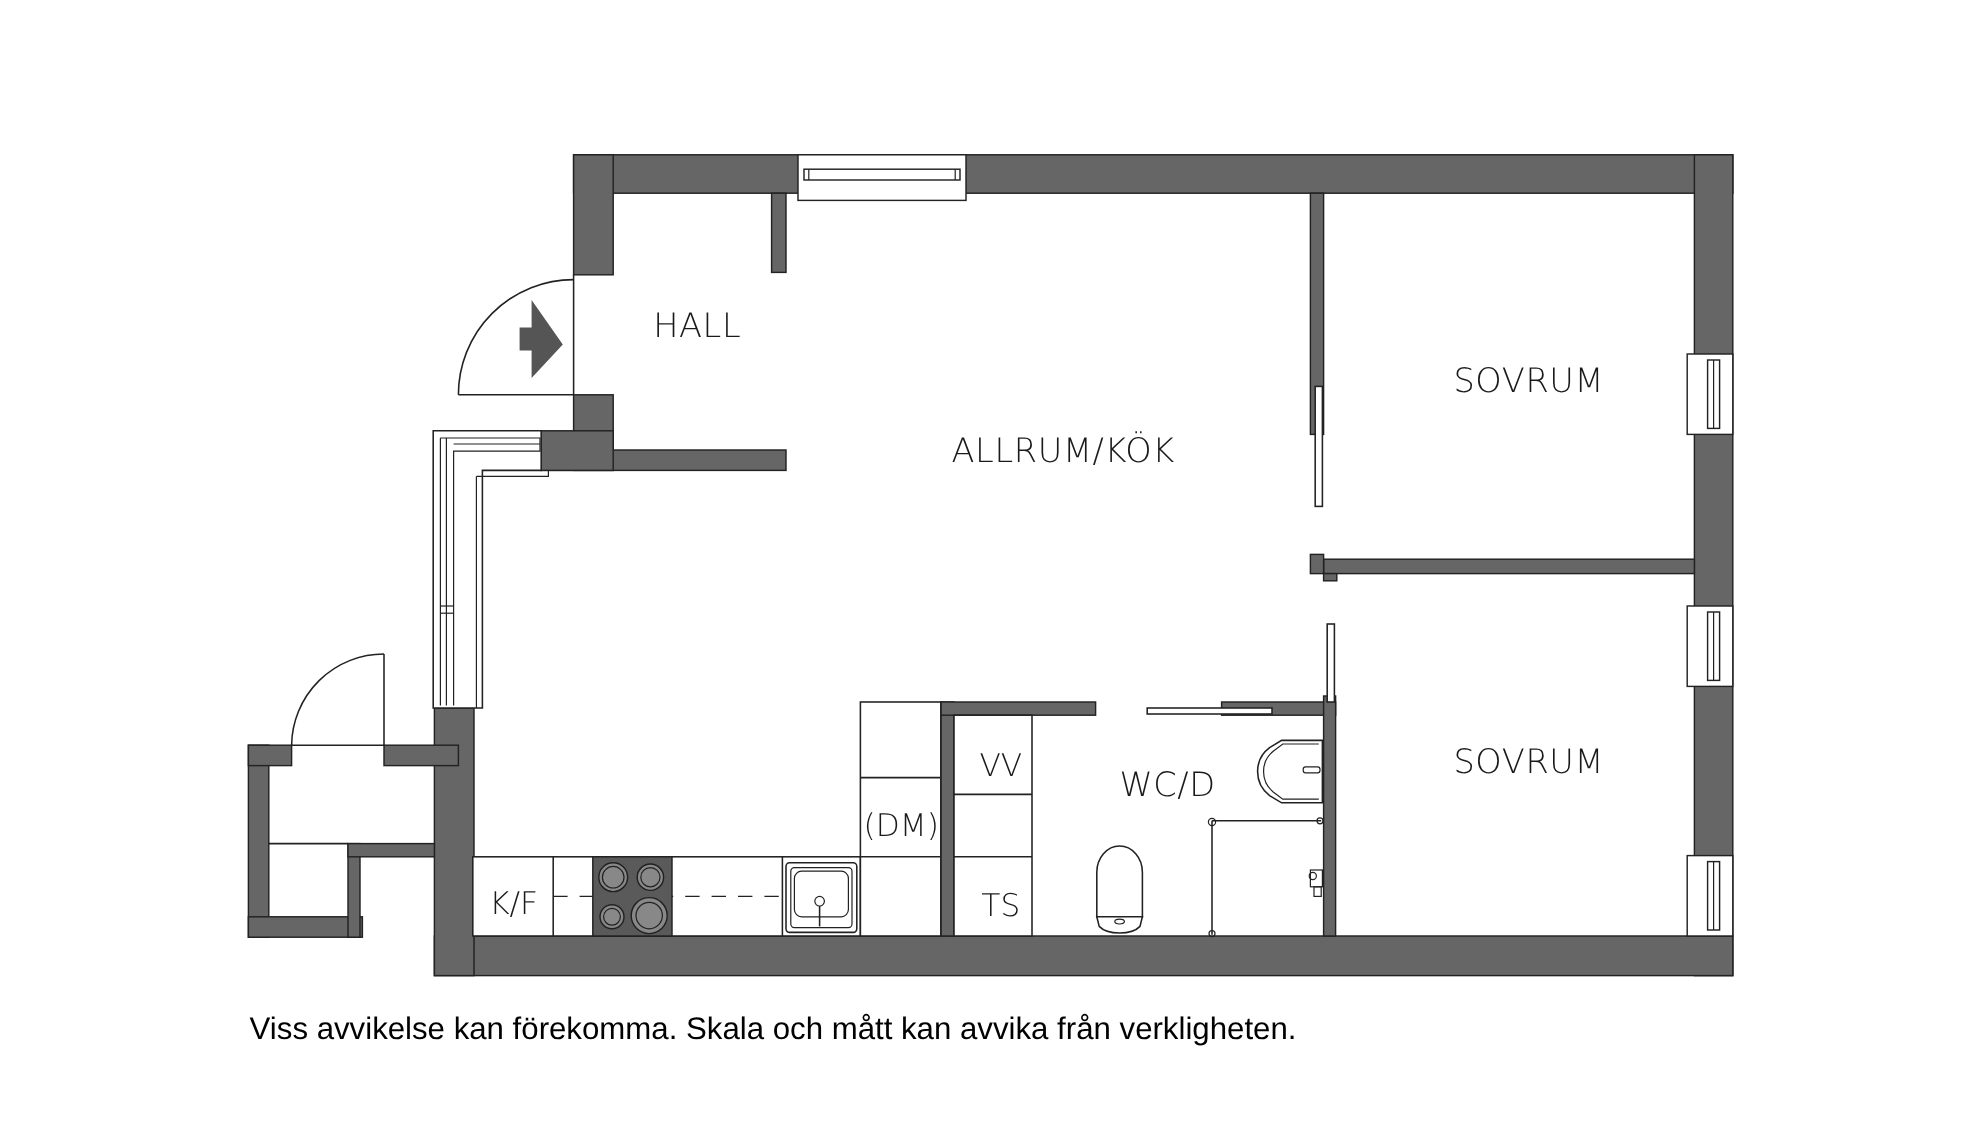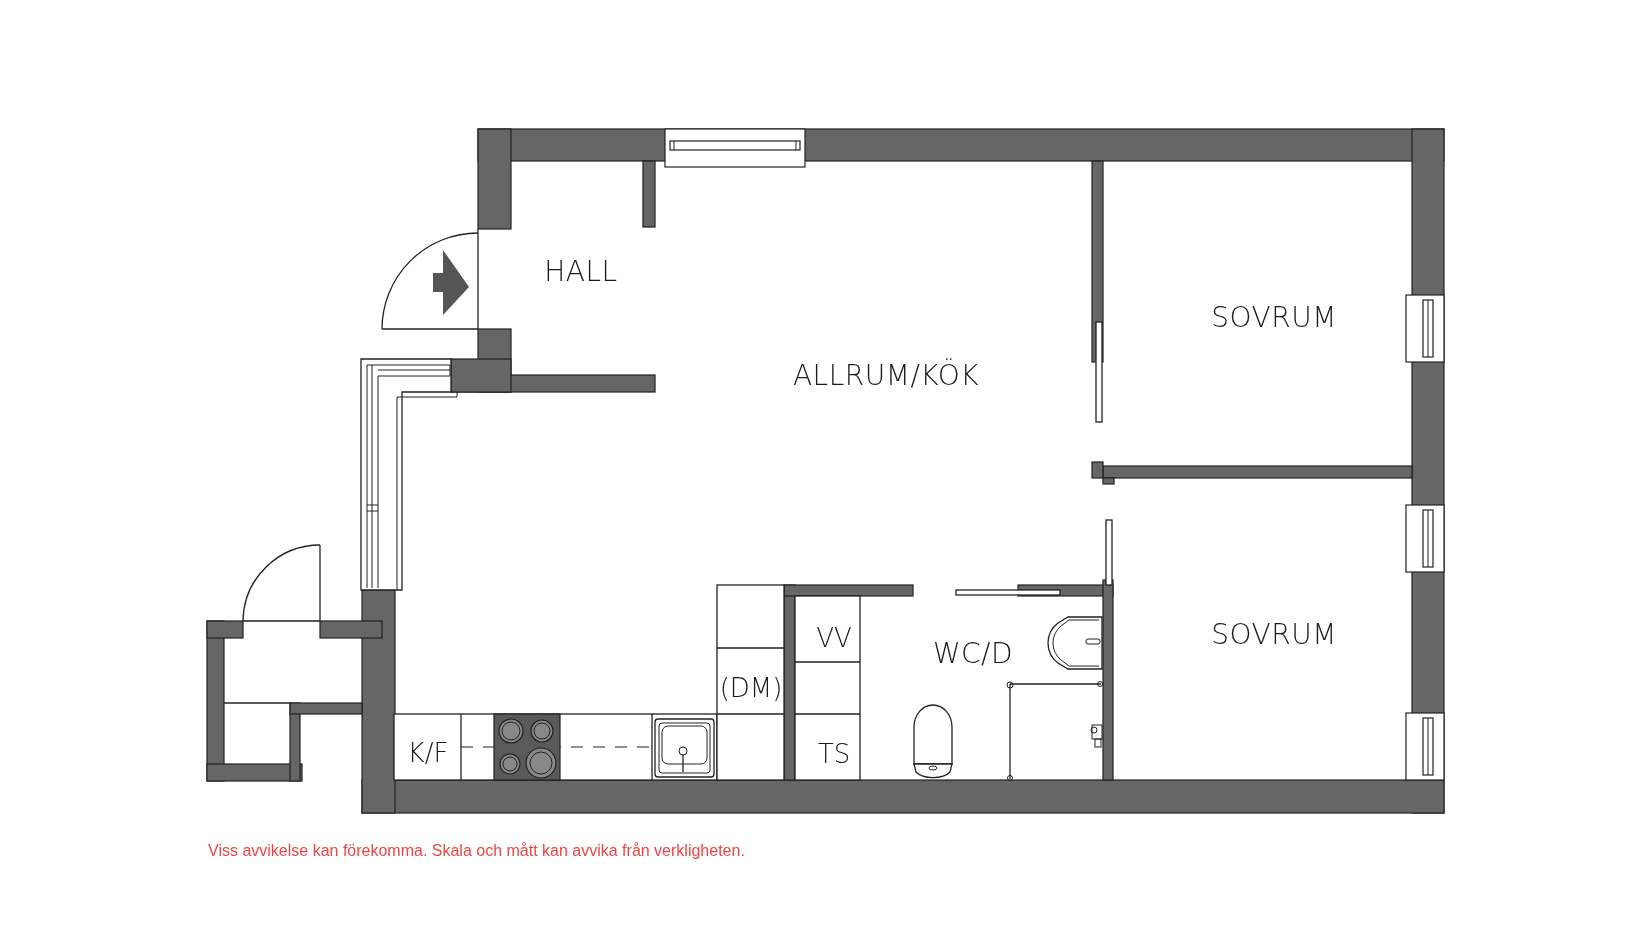--- a/index.html
+++ b/index.html
@@ -5,21 +5,21 @@
     html, body { margin: 0; padding: 0; background: #ffffff; }
     body { width: 1650px; height: 941px; position: relative; overflow: hidden; font-family: "Liberation Sans", sans-serif; }
     #plan { position: absolute; left: 0; top: 0; width: 1650px; height: 941px; }
     .wall { fill: #666666; stroke: #222222; stroke-width: 1.2; }
     .line { fill: none; stroke: #222222; stroke-width: 1.3; }
     .thin { fill: none; stroke: #222222; stroke-width: 1; }
     .fillw { fill: #ffffff; stroke: #222222; stroke-width: 1.3; }
     .win { fill: #ffffff; stroke: #222222; stroke-width: 1.2; }
     .room-label { font-family: "DejaVu Sans", sans-serif; font-size: 28px; fill: #1a1a1a; font-weight: 300; letter-spacing: 0.5px; }
     .fix-label { font-family: "DejaVu Sans", sans-serif; font-size: 26px; fill: #1a1a1a; font-weight: 300; }
-    .disclaimer { position: absolute; left: 208px; top: 842px; font-family: "Liberation Sans", sans-serif; font-size: 16px; color: #ef4444; white-space: nowrap; }
+    .disclaimer { position: absolute; left: 208px; top: 842px; font-family: "Liberation Sans", sans-serif; font-size: 26px; color: #000000; white-space: nowrap; }
     .dash { stroke: #222222; stroke-width: 1.2; stroke-dasharray: 12 10; fill: none; }
     .burner-dark { fill: #5a5a5a; stroke: #222; stroke-width: 1.2; }
     .burner { fill: #888888; stroke: #222; stroke-width: 1.2; }
   </style>
 </head>
 <body>
 
 <svg id="plan" viewBox="0 0 1650 941" xmlns="http://www.w3.org/2000/svg">
 
   <g>

